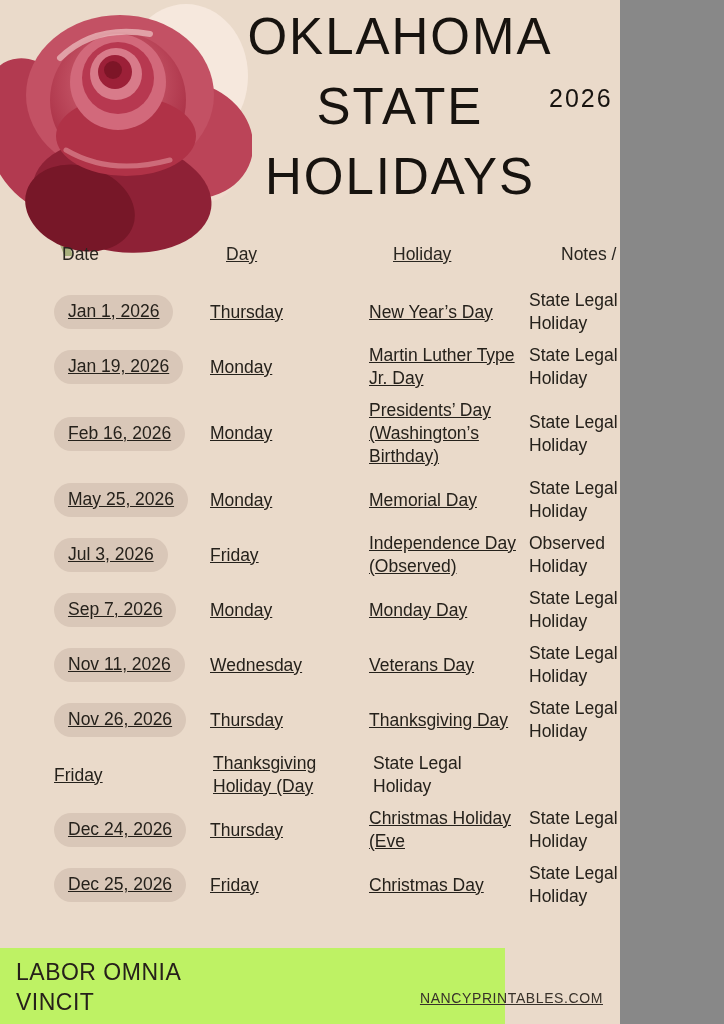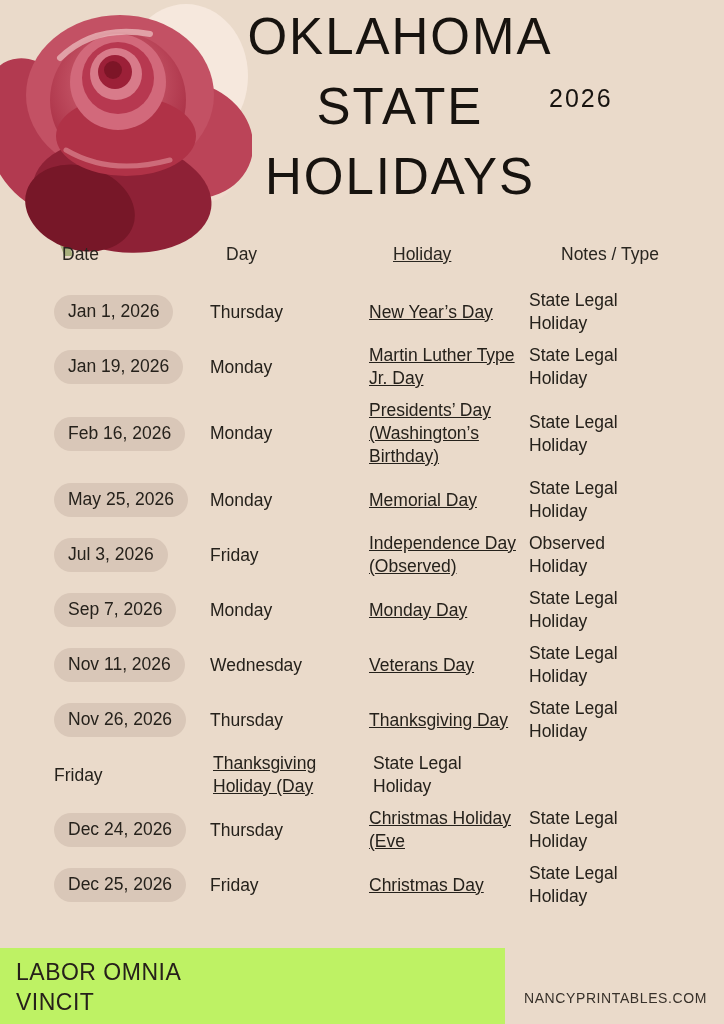--- a/index.html
+++ b/index.html
@@ -1,20 +1,20 @@
 <!DOCTYPE html>
 <html><head>
 <meta charset="utf-8">
 <style>
   html, body { margin: 0; padding: 0; background: #888; }
   * { box-sizing: border-box; }
 
   .page {
     position: relative;
-    width: 724px;
+    width: 620px;
     height: 1024px;
     background: #EADACA;
     font-family: "Liberation Sans", sans-serif;
     color: #25211B;
     overflow: hidden;
   }
 
   
   .rose { position: absolute; top: 0; left: 0; }
 
@@ -38,29 +38,30 @@
     letter-spacing: 2px;
     color: #17130F;
   }
 
   
   .table { position: absolute; left: 54px; top: 244px; width: 650px; font-size: 17.5px; }
   .thead { display: flex; margin-bottom: 24px; }
   .th { color: #2A2620; margin-left: 8px; }
   .row { display: flex; align-items: center; min-height: 46px; margin-bottom: 9px; line-height: 23px; }
   .col-date    { width: 156px; }
-  .col-day     { width: 159px; }
+  .col-day     { width: 159px; text-decoration: underline; }
   .col-holiday { width: 160px; padding-right: 8px; text-decoration: underline; }
   .col-notes   { width: 130px; }
   .pill {
     display: inline-block;
     background: #D9C7B8;
     border-radius: 18px;
     padding: 5px 14px 6px 14px;
     white-space: nowrap;
+    text-decoration: underline;
   }
 
   
   .footer-band {
     position: absolute;
     left: 0; top: 948px;
     width: 505px; height: 76px;
     background: #bef264;
   }
   .motto {
@@ -70,20 +71,21 @@
     line-height: 30px;
     letter-spacing: 0.5px;
     color: #26201A;
   }
   .website {
     position: absolute;
     right: 17px; top: 990px;
     font-size: 14px;
     letter-spacing: 0.6px;
     color: #38312A;
+    text-decoration: underline;
   }
 </style>
 </head>
 <body>
 
 <div class="page">
 
   <svg class="rose" width="252" height="256" viewBox="0 0 252 256" aria-hidden="true">
     <defs>
       <radialGradient id="rg1" cx="48%" cy="38%" r="65%">

